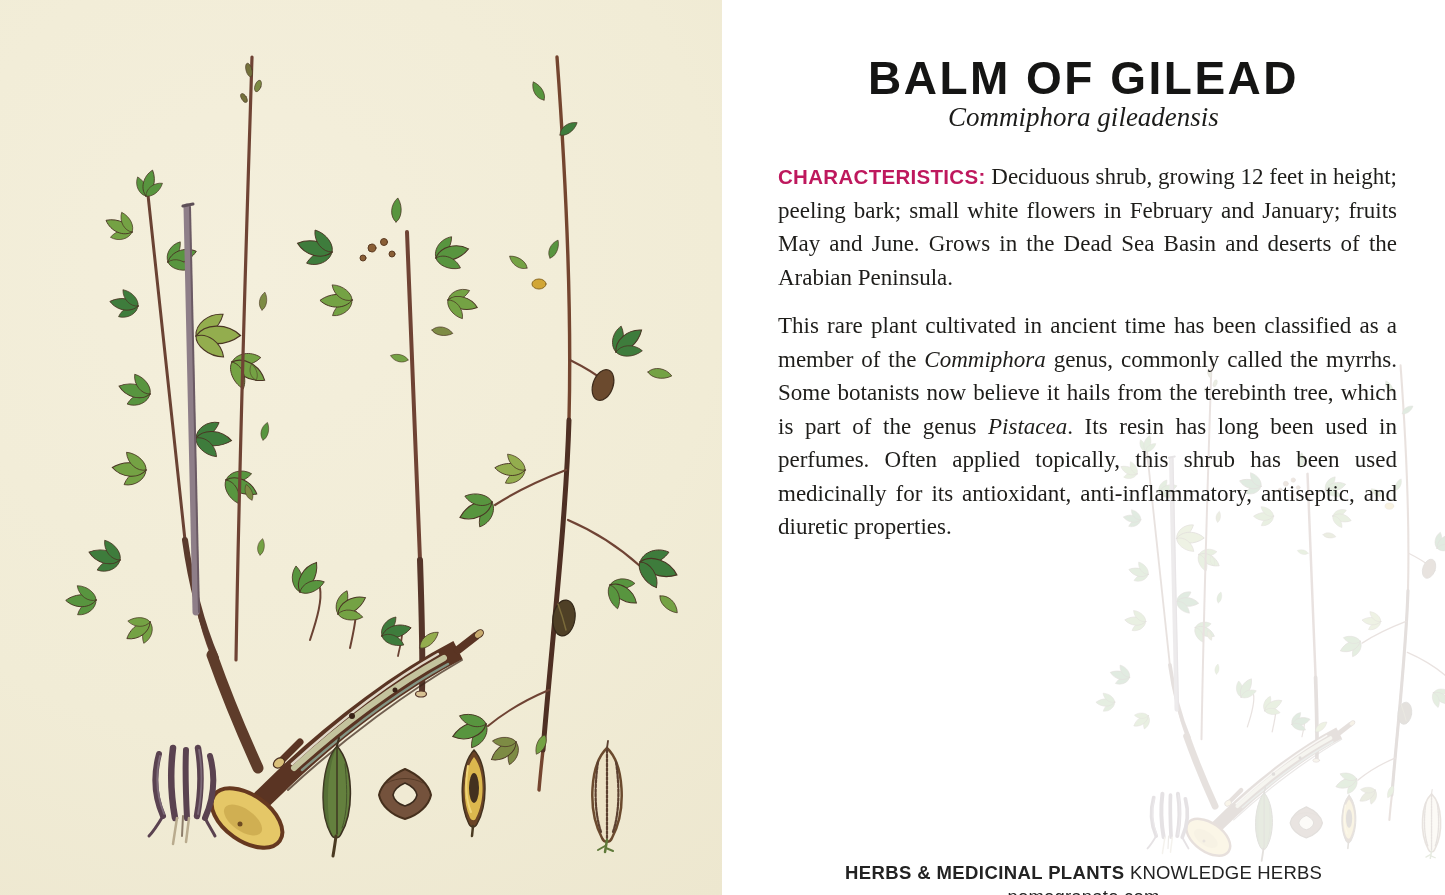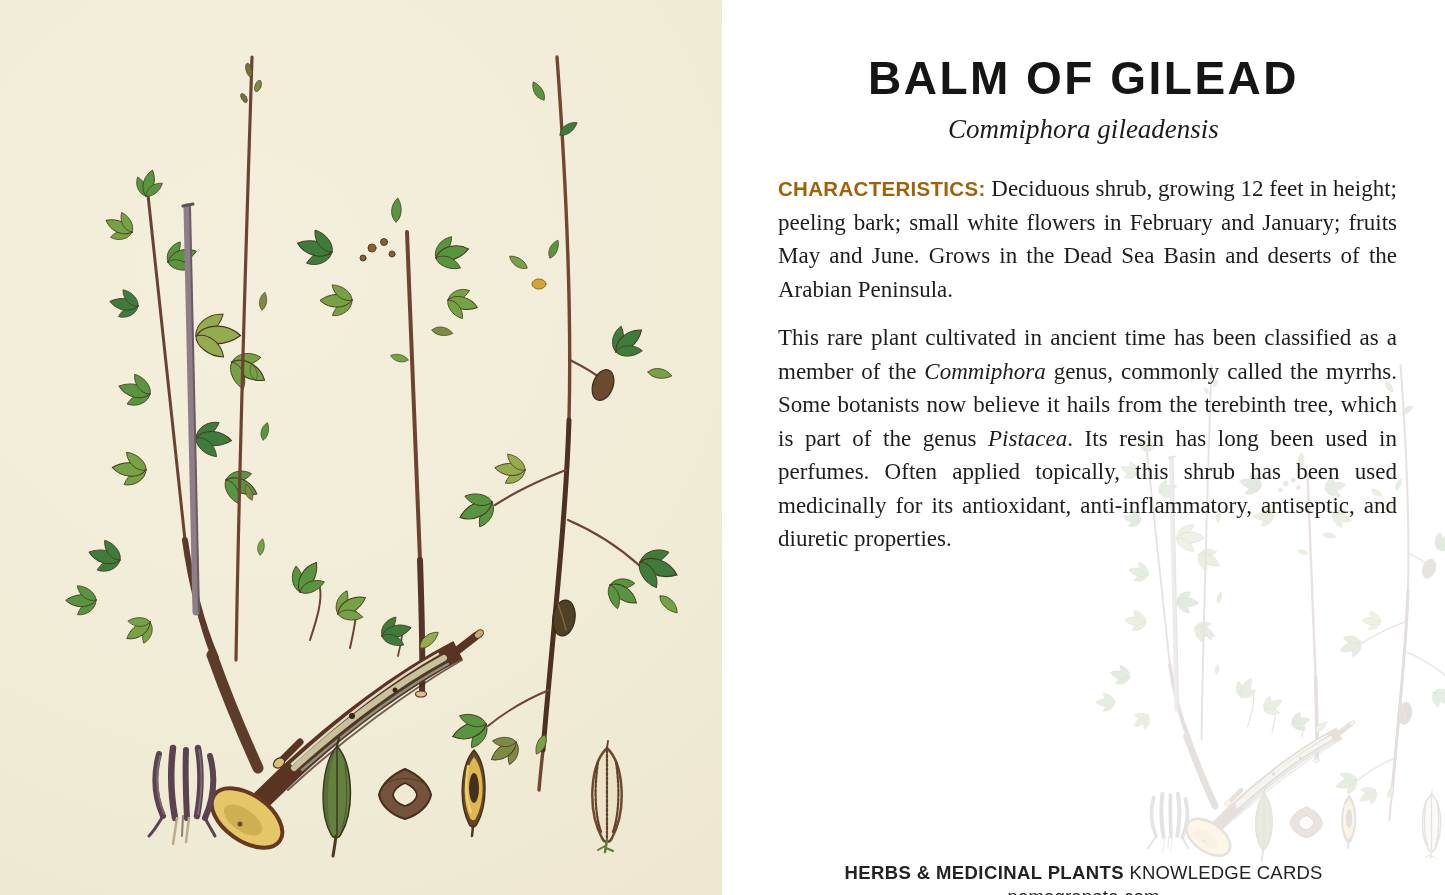--- a/index.html
+++ b/index.html
@@ -20,34 +20,34 @@
     position:absolute;left:333px;top:330px;width:448px;height:555px;
     opacity:0.15;pointer-events:none;z-index:0;
   }
   .content{position:relative;z-index:1;height:100%;}
   .title{
     margin:54px 10px 0 10px;text-align:center;
     font-size:46px;font-weight:700;letter-spacing:2.5px;color:#151514;
     line-height:1.05;
   }
   .latin{
-    margin-top:12px;text-align:center;
+    margin-top:0;text-align:center;
     font-family:"Liberation Serif","DejaVu Serif",serif;font-style:italic;
     font-size:27px;color:#1c1c1a;
   }
   .body-copy{
     margin:27px 48px 0 56px;
     font-family:"Liberation Serif","DejaVu Serif",serif;
     font-size:23px;line-height:33.5px;color:#1e1d1a;
     text-align:justify;
   }
   .body-copy p{margin:0 0 15px 0;}
   .char-label{
     font-family:"Liberation Sans",sans-serif;font-weight:700;
-    font-size:20.5px;letter-spacing:0.3px;color:#a16207;
+    font-size:20.5px;letter-spacing:0.3px;color:#be185d;
   }
   .body-copy em{}
   .footer{
     position:absolute;left:0;right:0;bottom:40px;text-align:center;
     font-size:18.5px;line-height:24px;color:#232323;letter-spacing:0.2px;
   }
   .footer .bold{font-weight:700;letter-spacing:0.4px;}
 </style>
 </head>
 <body>
@@ -238,19 +238,19 @@
         <p>
           <span class="char-label">CHARACTERISTICS:</span>
           <span>Deciduous shrub, growing 12 feet in height; peeling bark; small white flowers in February and January; fruits May and June. Grows in the Dead Sea Basin and deserts of the Arabian Peninsula.</span>
         </p>
         <p><span>This rare plant cultivated in ancient time has been classified as a member of the </span><em>Commiphora</em><span> genus, commonly called the myrrhs. Some botanists now believe it hails from the terebinth tree, which is part of the genus </span><em>Pistacea</em><span>. Its resin has long been used in perfumes. Often applied topically, this shrub has been used medicinally for its antioxidant, anti-inflammatory, antiseptic, and diuretic properties.</span></p>
       </div>
 
       <div class="footer">
         <div>
           <span class="bold">HERBS &amp; MEDICINAL PLANTS</span>
-          <span>KNOWLEDGE CARDS</span>
+          <span>KNOWLEDGE HERBS</span>
         </div>
         <div>pomegranate.com</div>
       </div>
     </div>
   </div>
 </div>
 
 </body></html>

